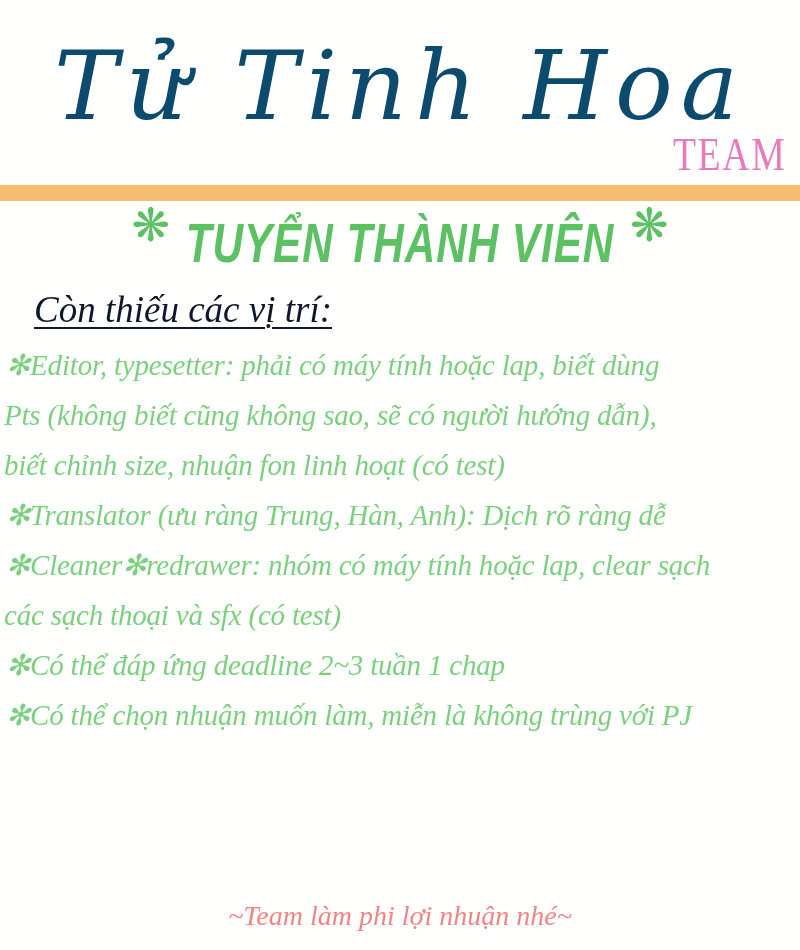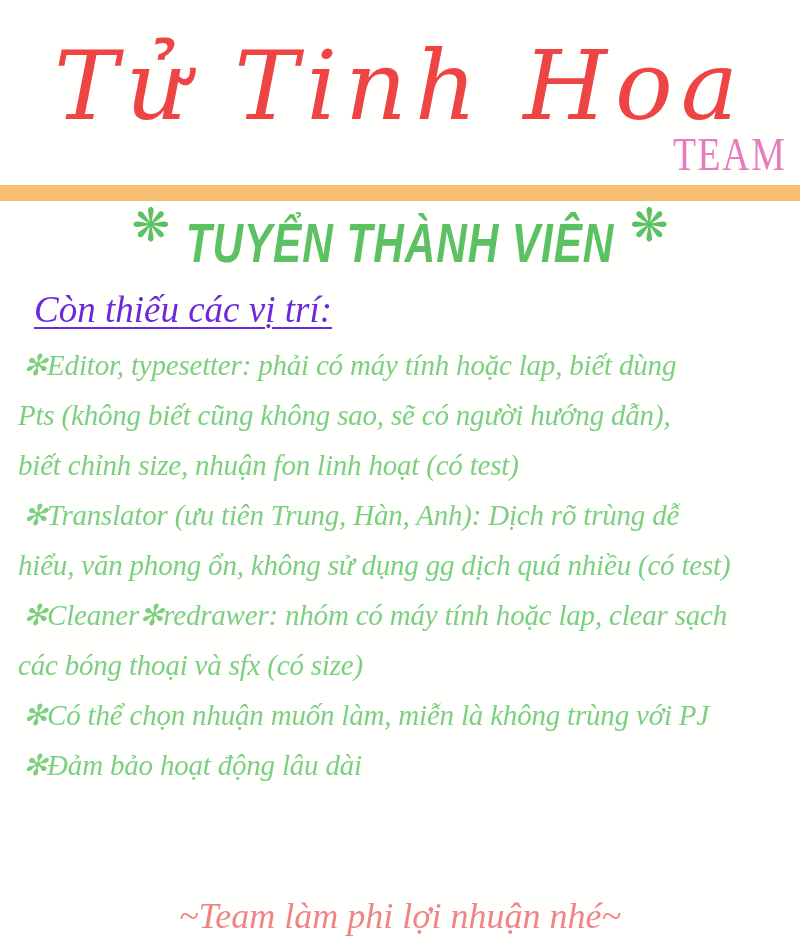--- a/index.html
+++ b/index.html
@@ -20,21 +20,21 @@
     top: 16px;
     left: 0;
     width: 100%;
     text-align: center;
     font-family: "DejaVu Serif", serif;
     font-style: italic;
     font-weight: normal;
     font-size: 96px;
     line-height: 140px;
     letter-spacing: 8px;
-    color: #ef4444;
+    color: #0c4a6e;
     white-space: nowrap;
   }
 
   .team-label {
     position: absolute;
     top: 130px;
     right: 14px;
     font-family: "Liberation Serif", serif;
     font-size: 46px;
     line-height: 50px;
@@ -87,21 +87,21 @@
 
   .subheading {
     position: absolute;
     top: 288px;
     left: 34px;
     font-family: "Liberation Serif", serif;
     font-style: italic;
     font-weight: normal;
     font-size: 37px;
     line-height: 44px;
-    color: #6d28d9;
+    color: #0f172a;
     text-decoration: underline;
     text-decoration-thickness: 2px;
     text-underline-offset: 5px;
   }
 
   
   .requirements {
     position: absolute;
     top: 340px;
     left: 0;
@@ -109,32 +109,32 @@
   }
   .line {
     font-family: "Liberation Serif", serif;
     font-style: italic;
     font-size: 29px;
     line-height: 50px;
     color: #7bd07f;
     white-space: nowrap;
     letter-spacing: -0.2px;
   }
-  .line.start { padding-left: 23px; }
-  .line.cont  { padding-left: 18px; }
+  .line.start { padding-left: 6px; }
+  .line.cont  { padding-left: 4px; }
 
   .footer-note {
     position: absolute;
     top: 893px;
     left: 0;
     width: 100%;
     text-align: center;
     font-family: "Liberation Serif", serif;
     font-style: italic;
-    font-size: 36px;
+    font-size: 28px;
     line-height: 46px;
     color: #f18484;
     white-space: nowrap;
   }
 </style>
 </head>
 <body>
 
 <div class="poster">
 
@@ -151,28 +151,27 @@
   </h2>
 
   <h3 class="subheading">Còn thiếu các vị trí:</h3>
 
   <div class="requirements">
 
     <div class="line start">✻Editor, typesetter: phải có máy tính hoặc lap, biết dùng</div>
     <div class="line cont">Pts (không biết cũng không sao, sẽ có người hướng dẫn),</div>
     <div class="line cont">biết chỉnh size, nhuận fon linh hoạt (có test)</div>
 
-    <div class="line start">✻Translator (ưu tiên Trung, Hàn, Anh): Dịch rõ trùng dễ</div>
-    <div class="line cont">hiểu, văn phong ổn, không sử dụng gg dịch quá nhiều (có test)</div>
+    <div class="line start">✻Translator (ưu ràng Trung, Hàn, Anh): Dịch rõ ràng dễ</div>
 
     <div class="line start">✻Cleaner✻redrawer: nhóm có máy tính hoặc lap, clear sạch</div>
-    <div class="line cont">các bóng thoại và sfx (có size)</div>
+    <div class="line cont">các sạch thoại và sfx (có test)</div>
 
+    <div class="line start">✻Có thể đáp ứng deadline 2~3 tuần 1 chap</div>
 
     <div class="line start">✻Có thể chọn nhuận muốn làm, miễn là không trùng với PJ</div>
 
-    <div class="line start">✻Đảm bảo hoạt động lâu dài</div>
 
   </div>
 
   <div class="footer-note">~Team làm phi lợi nhuận nhé~</div>
 
 </div>
 
 </body></html>

